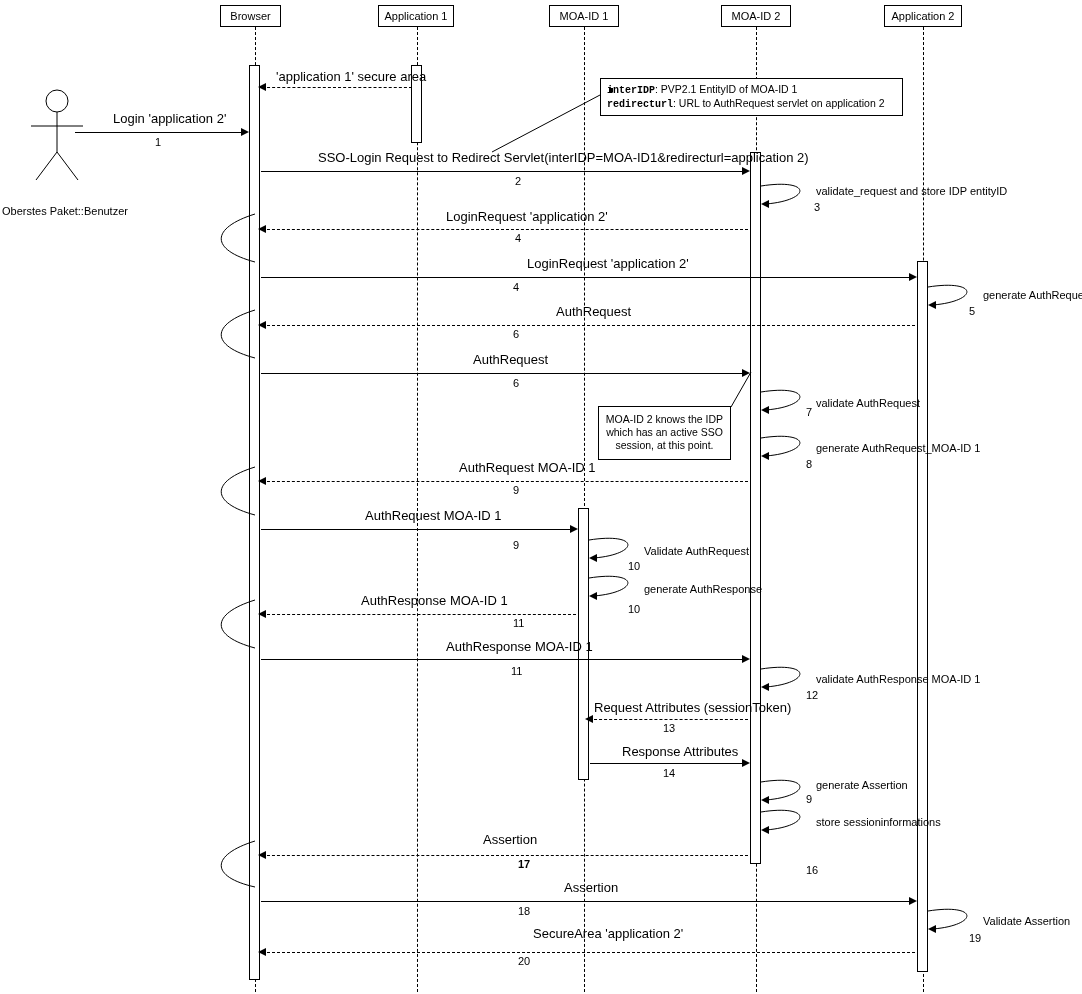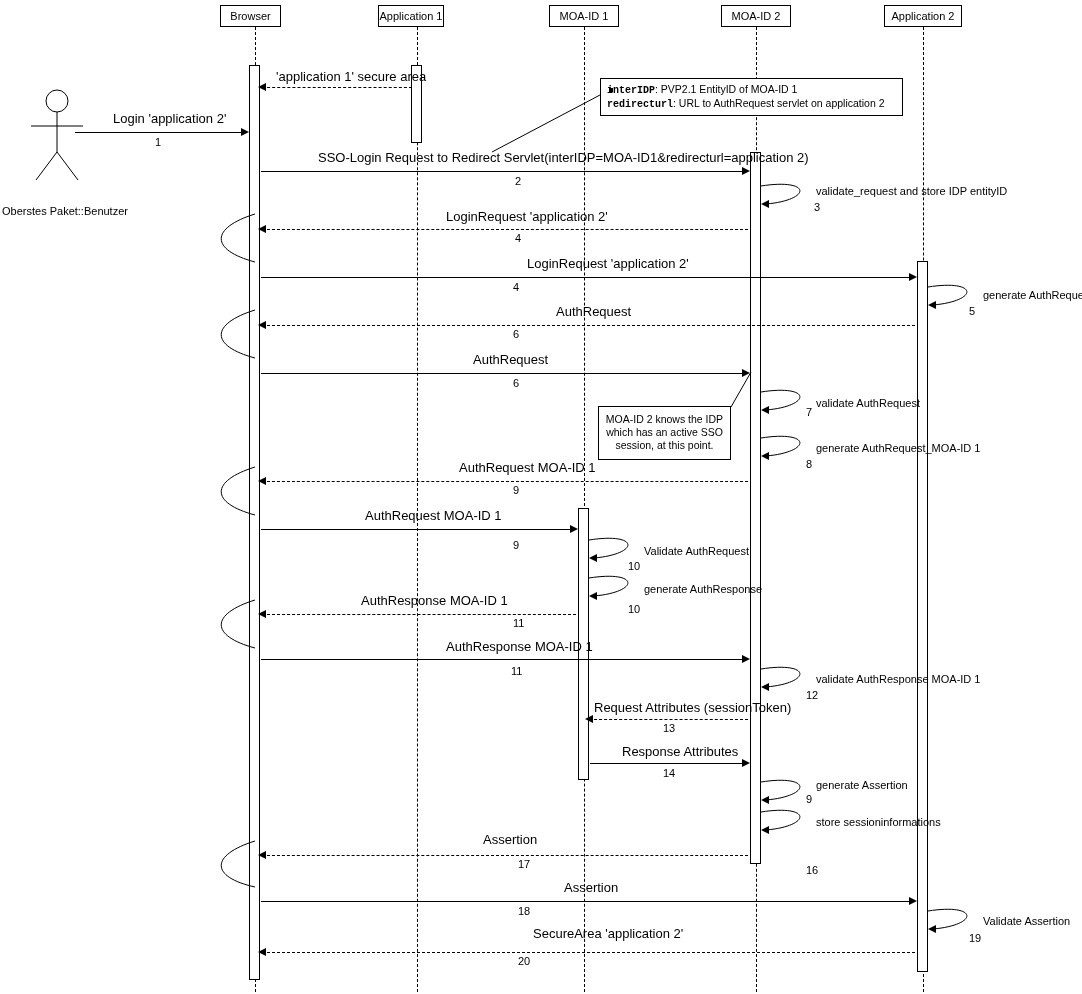--- a/index.html
+++ b/index.html
@@ -114,21 +114,21 @@
   }
 </style>
 </head>
 <body>
 
 <div id="canvas">
 
   <div class="lifeline-box" style="left:220px; top:5px; width:61px;">
     <span>Browser</span>
   </div>
-  <div class="lifeline-box" style="left:378px; top:5px; width:66px;">
+  <div class="lifeline-box" style="left:378px; top:5px; width:76px;">
     <span>Application 1</span>
   </div>
   <div class="lifeline-box" style="left:549px; top:5px; width:70px;">
     <span>MOA-ID 1</span>
   </div>
   <div class="lifeline-box" style="left:721px; top:5px; width:70px;">
     <span>MOA-ID 2</span>
   </div>
   <div class="lifeline-box" style="left:884px; top:5px; width:78px;">
     <span>Application 2</span>
@@ -291,21 +291,21 @@
   <div class="self-label" style="left:816px; top:779px;">generate Assertion</div>
   <div class="msg-num" style="left:806px; top:793px;">9</div>
 
   <div class="arrowhead left" style="left:761px; top:826px;"></div>
   <div class="self-label" style="left:816px; top:816px;">store sessioninformations</div>
   <div class="msg-num" style="left:806px; top:864px;text-align:center;">16</div>
 
   <div class="msg-line dashed" style="left:262px; top:855px; width:486px;"></div>
   <div class="arrowhead left" style="left:258px; top:851px;"></div>
   <div class="msg-label" style="left:483px; top:832px;">Assertion</div>
-  <div class="msg-num" style="left:518px; top:858px;">17</div>
+  <div class="msg-num" style="left:518px; top:858px;font-weight:bold;">17</div>
 
   <div class="msg-line" style="left:261px; top:901px; width:654px;"></div>
   <div class="arrowhead right" style="left:909px; top:897px;"></div>
   <div class="msg-label" style="left:564px; top:880px;">Assertion</div>
   <div class="msg-num" style="left:518px; top:905px;">18</div>
 
   <div class="arrowhead left" style="left:928px; top:925px;"></div>
   <div class="self-label" style="left:983px; top:915px;">Validate Assertion</div>
   <div class="msg-num" style="left:969px; top:932px;">19</div>
 

